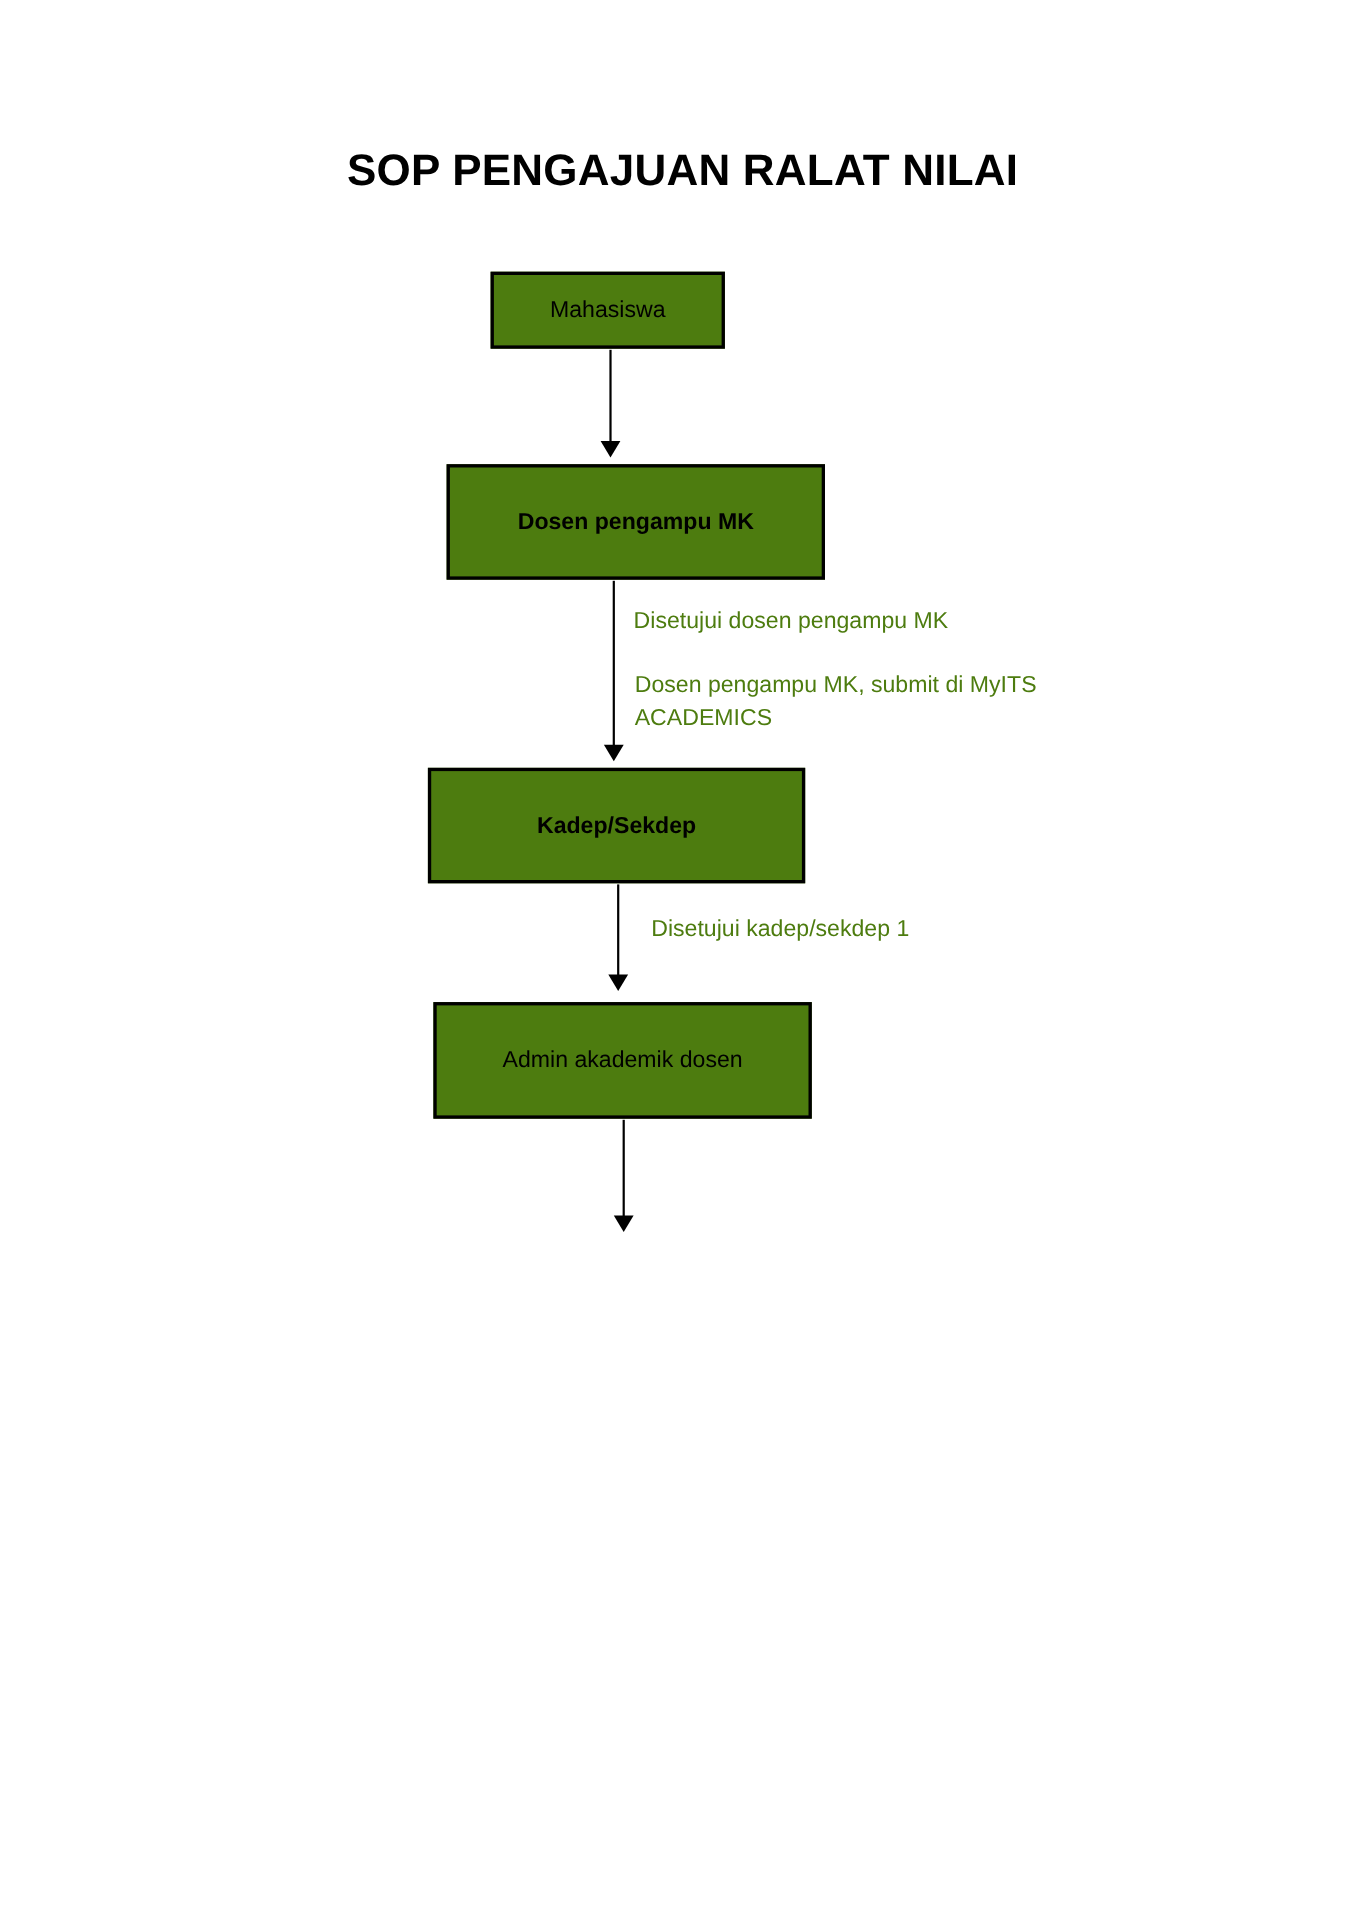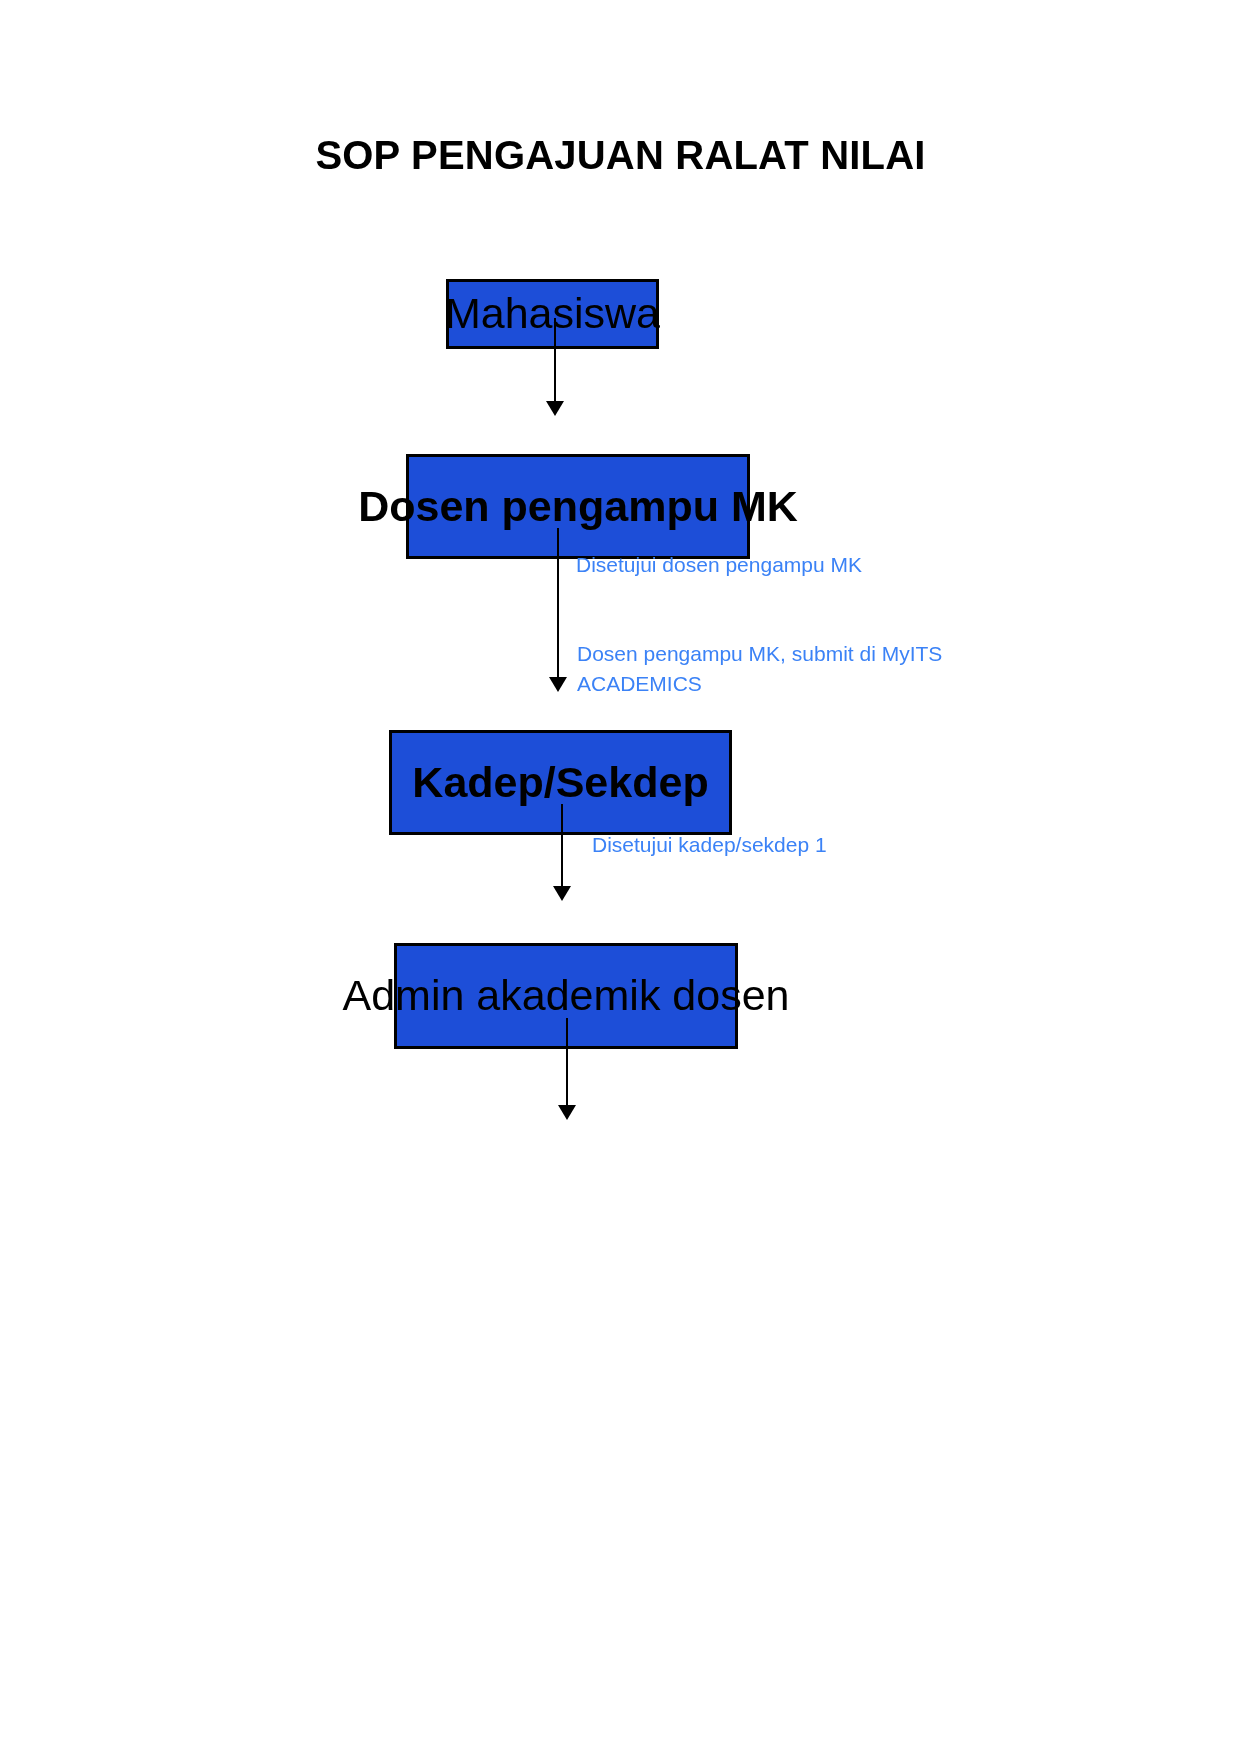--- a/index.html
+++ b/index.html
@@ -35,29 +35,28 @@
     letter-spacing: 0.2px;
     line-height: 1.1;
     white-space: nowrap;
   }
 
   
   .node {
     position: absolute;
     box-sizing: border-box;
     border: 3px solid #000000;
-    background: #1d4ed8;
+    background: #4d7c0f;
     display: flex;
     align-items: center;
     justify-content: center;
-    font-size: 43px;
+    font-size: 21px;
     line-height: 1.2;
     color: #000000;
     white-space: nowrap;
-    margin-top: 32px;
   }
 
   .node-mahasiswa        { left: 446px; top: 247px; width: 213px; height: 70px; }
   .node-dosen            { left: 406px; top: 422px; width: 344px; height: 105px; font-weight: bold; }
   .node-kadep            { left: 389px; top: 698px; width: 343px; height: 105px; font-weight: bold; }
   .node-admin            { left: 394px; top: 911px; width: 344px; height: 106px; }
   .node-nilai            { left: 398px; top: 1130px; width: 343px; height: 104px; }
 
   
   .conn {
@@ -88,25 +87,25 @@
 
   
   .conn-4      { left: 566px; top: 1018px; height: 90px; }
   .head-4      { left: 558px; top: 1105px; }
 
   
   .edge-label {
     position: absolute;
     font-size: 21px;
     line-height: 1.42;
-    color: #3b82f6;
+    color: #4d7c0f;
     white-space: pre-line;
   }
   .lbl-1 { left: 576px; top: 550px; }
-  .lbl-2 { left: 577px; top: 639px; width: 400px; white-space: normal; }
+  .lbl-2 { left: 577px; top: 608px; width: 400px; white-space: normal; }
   .lbl-3 { left: 592px; top: 830px; }
   .lbl-4 { left: 586px; top: 1049px; }
 </style>
 </head>
 <body>
 
 <div class="page">
 
   <div class="doc-title">SOP PENGAJUAN RALAT NILAI</div>
 

